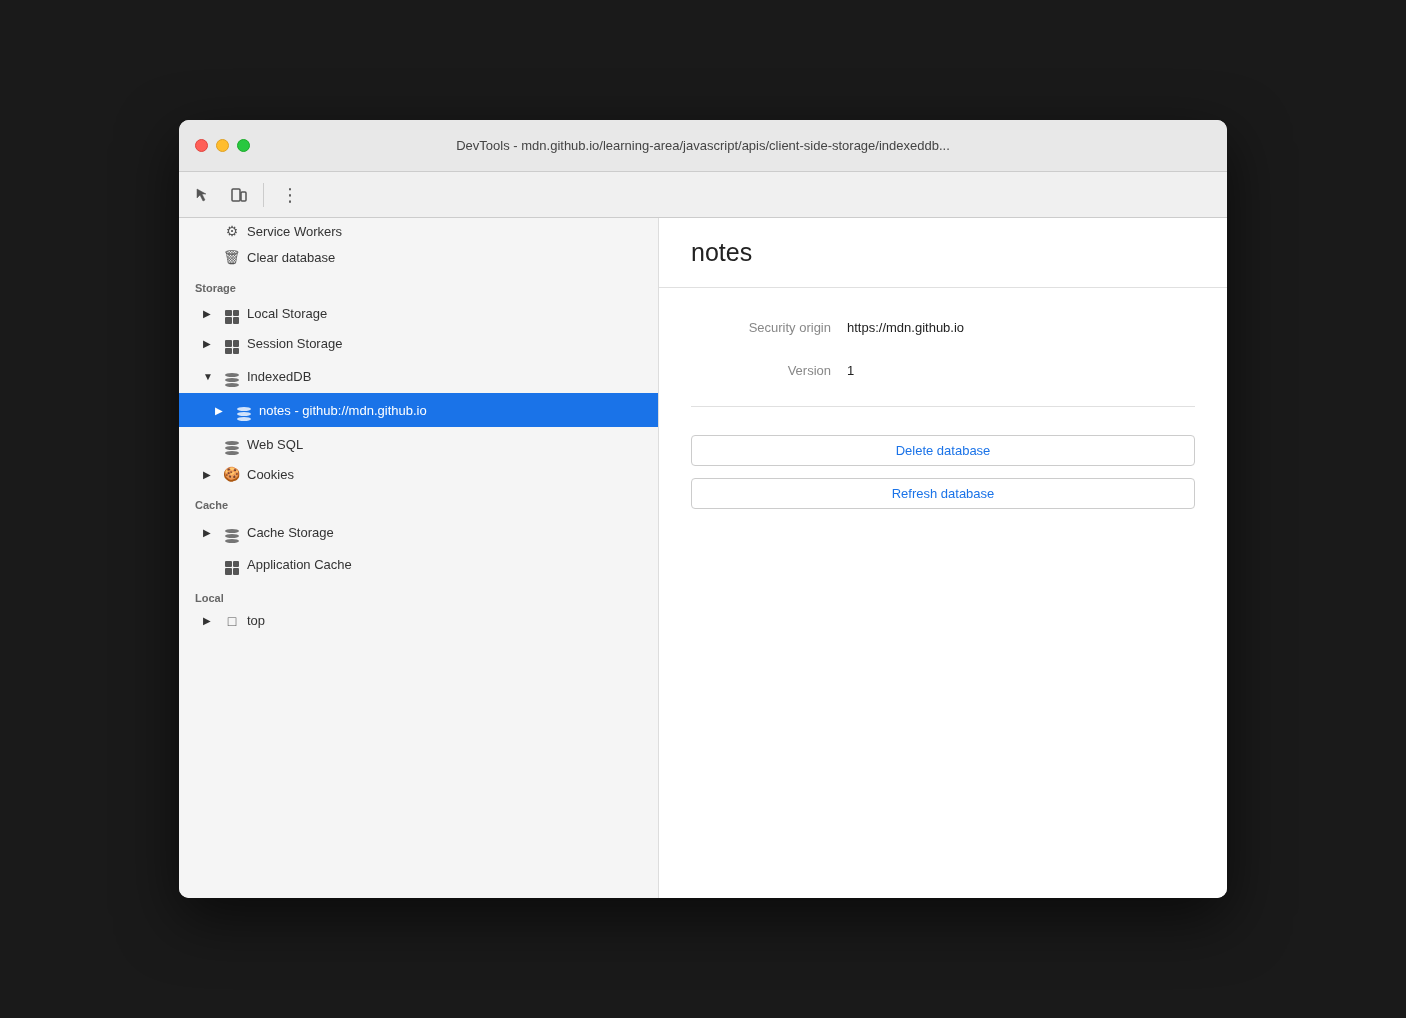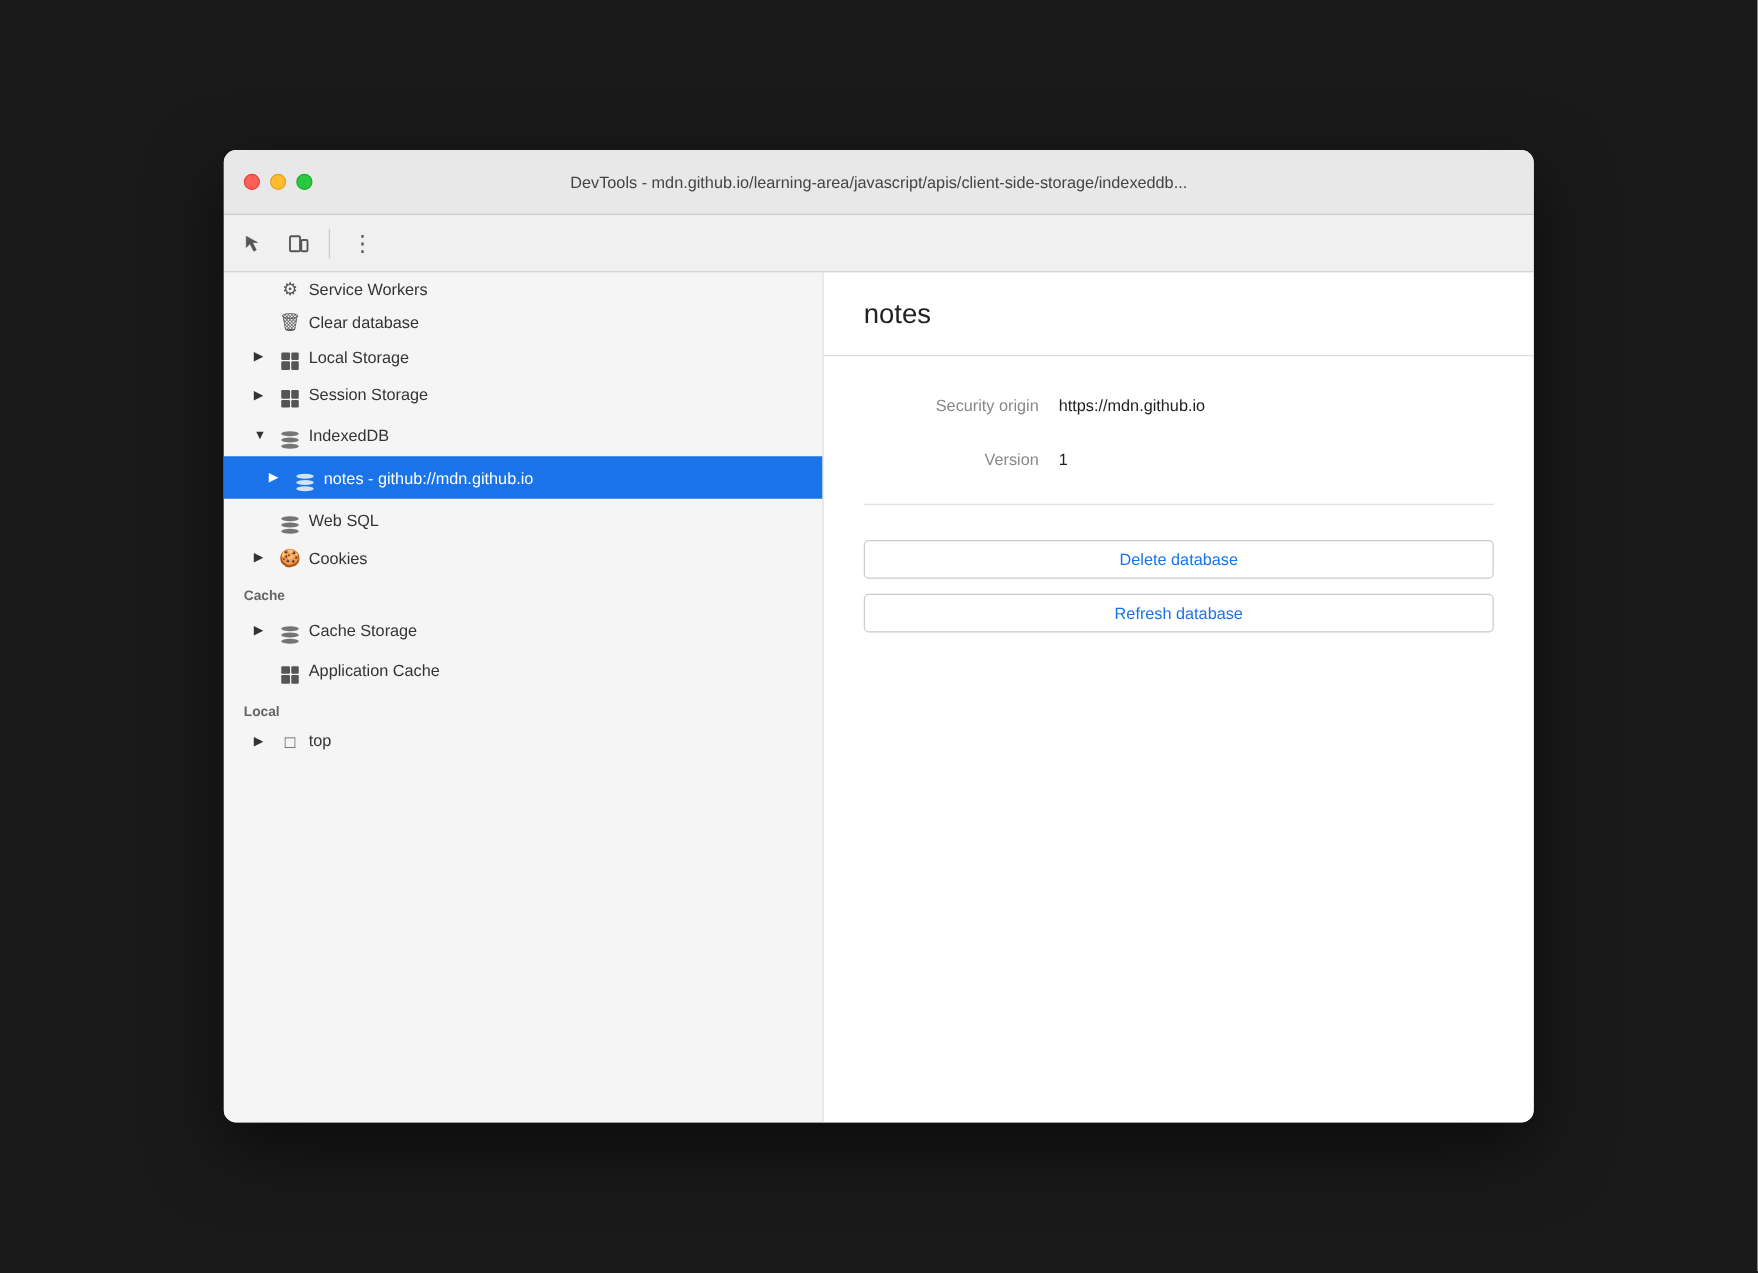--- a/index.html
+++ b/index.html
@@ -203,21 +203,21 @@
       flex: 1;
       background: white;
       display: flex;
       flex-direction: column;
     }
     .content-header {
       padding: 20px 32px;
       border-bottom: 1px solid #e0e0e0;
     }
     .content-title {
-      font-size: 22px;
+      font-size: 25px;
       font-weight: 400;
       color: #222;
     }
     .content-body {
       padding: 32px;
       flex: 1;
     }
     .info-row {
       display: flex;
       align-items: flex-end;
@@ -295,20 +295,21 @@
         <span class="chevron"></span>
         <span class="item-icon">⚙</span>
         <span>Service Workers</span>
       </div>
       <div class="sidebar-item indent-1">
         <span class="chevron"></span>
         <span class="item-icon">🗑</span>
         <span>Clear database</span>
       </div>
 
+      <div class="sidebar-section-label">Storage</div>
 
       <div class="sidebar-item indent-1">
         <span class="chevron">▶</span>
         <span class="item-icon">
           <div class="grid-icon">
               <div class="grid-cell"></div>
               <div class="grid-cell"></div>
               <div class="grid-cell"></div>
               <div class="grid-cell"></div>
             </div>

